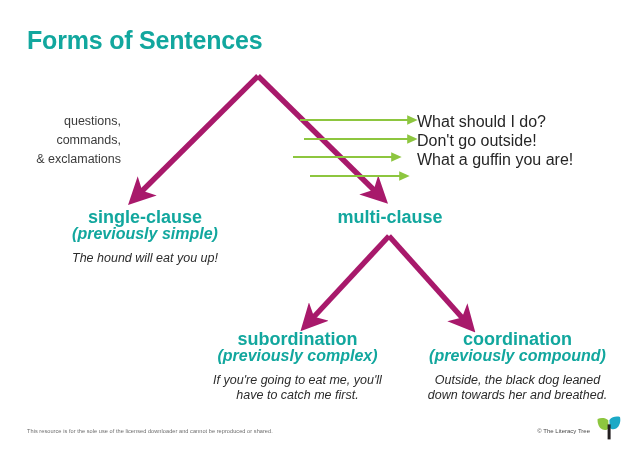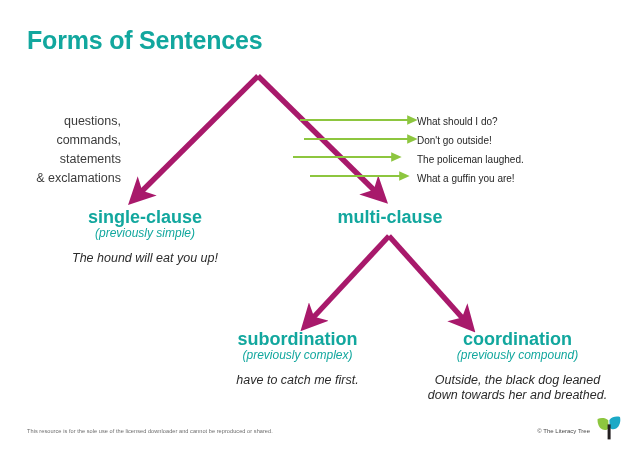--- a/index.html
+++ b/index.html
@@ -60,41 +60,41 @@
     width: 220px;
     text-align: right;
     font-size: 12.5px;
     color: #3b3b3b;
     white-space: nowrap;
     line-height: 19px;
   }
   .row-right {
     position: absolute;
     left: 417px;
-    font-size: 10px;
+    font-size: 16px;
     color: #262626;
     white-space: nowrap;
     line-height: 19px;
   }
 
   
   .node {
     position: absolute;
     text-align: center;
     line-height: 15.5px;
   }
   .node-head {
     font-size: 18px;
     font-weight: 700;
     color: #12A79E;
     white-space: nowrap;
   }
   .node-sub {
-    font-size: 12px;
-    font-weight: 400;
+    font-size: 16px;
+    font-weight: 700;
     font-style: italic;
     color: #12A79E;
     white-space: nowrap;
   }
   .node-example {
     font-size: 12.5px;
     font-style: italic;
     color: #2b2b2b;
     margin-top: 10px;
     line-height: 15px;
@@ -171,24 +171,20 @@
     <div class="row">
       <span class="row-left">questions,</span>
       <span class="row-right">What should I do?</span>
     </div>
 
     <div class="row">
       <span class="row-left">commands,</span>
       <span class="row-right">Don't go outside!</span>
     </div>
 
-    <div class="row">
-      <span class="row-left">statements</span>
-      <span class="row-right">The policeman laughed.</span>
-    </div>
 
     <div class="row">
       <span class="row-left">&amp; exclamations</span>
       <span class="row-right">What a guffin you are!</span>
     </div>
 
   </div>
 
   <div class="node" id="node-single">
     <div class="node-head">single-clause</div>
@@ -199,20 +195,21 @@
   </div>
 
   <div class="node" id="node-multi">
     <div class="node-head">multi-clause</div>
   </div>
 
   <div class="node" id="node-sub">
     <div class="node-head">subordination</div>
     <div class="node-sub">(previously complex)</div>
     <div class="node-example">
+      <div>If you're going to eat me, you'll</div>
       <div>have to catch me first.</div>
     </div>
   </div>
 
   <div class="node" id="node-coord">
     <div class="node-head">coordination</div>
     <div class="node-sub">(previously compound)</div>
     <div class="node-example">
       <div>Outside, the black dog leaned</div>
       <div>down towards her and breathed.</div>

